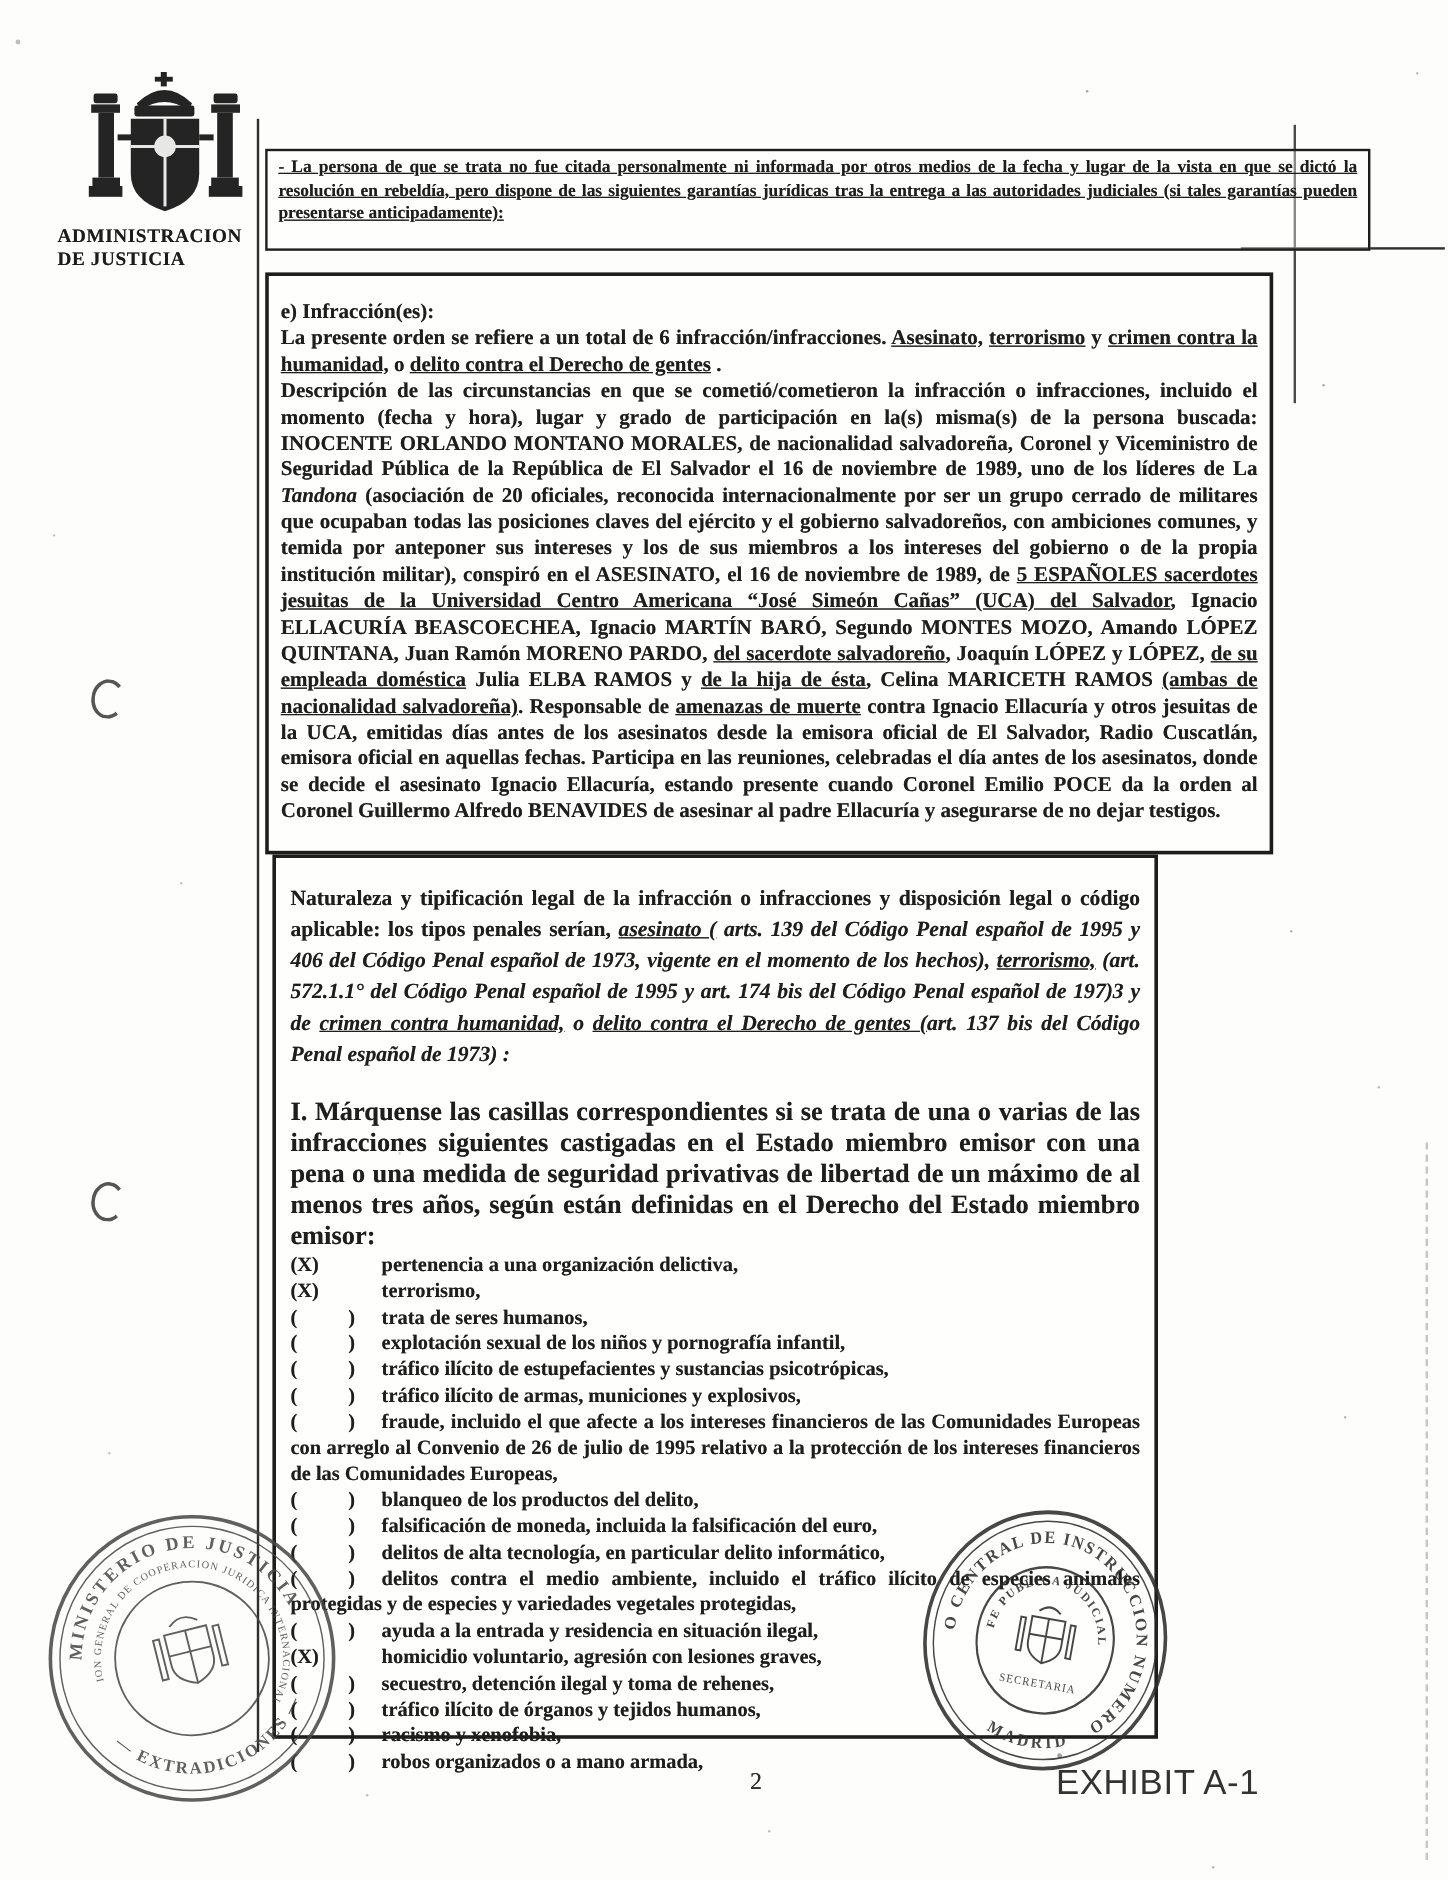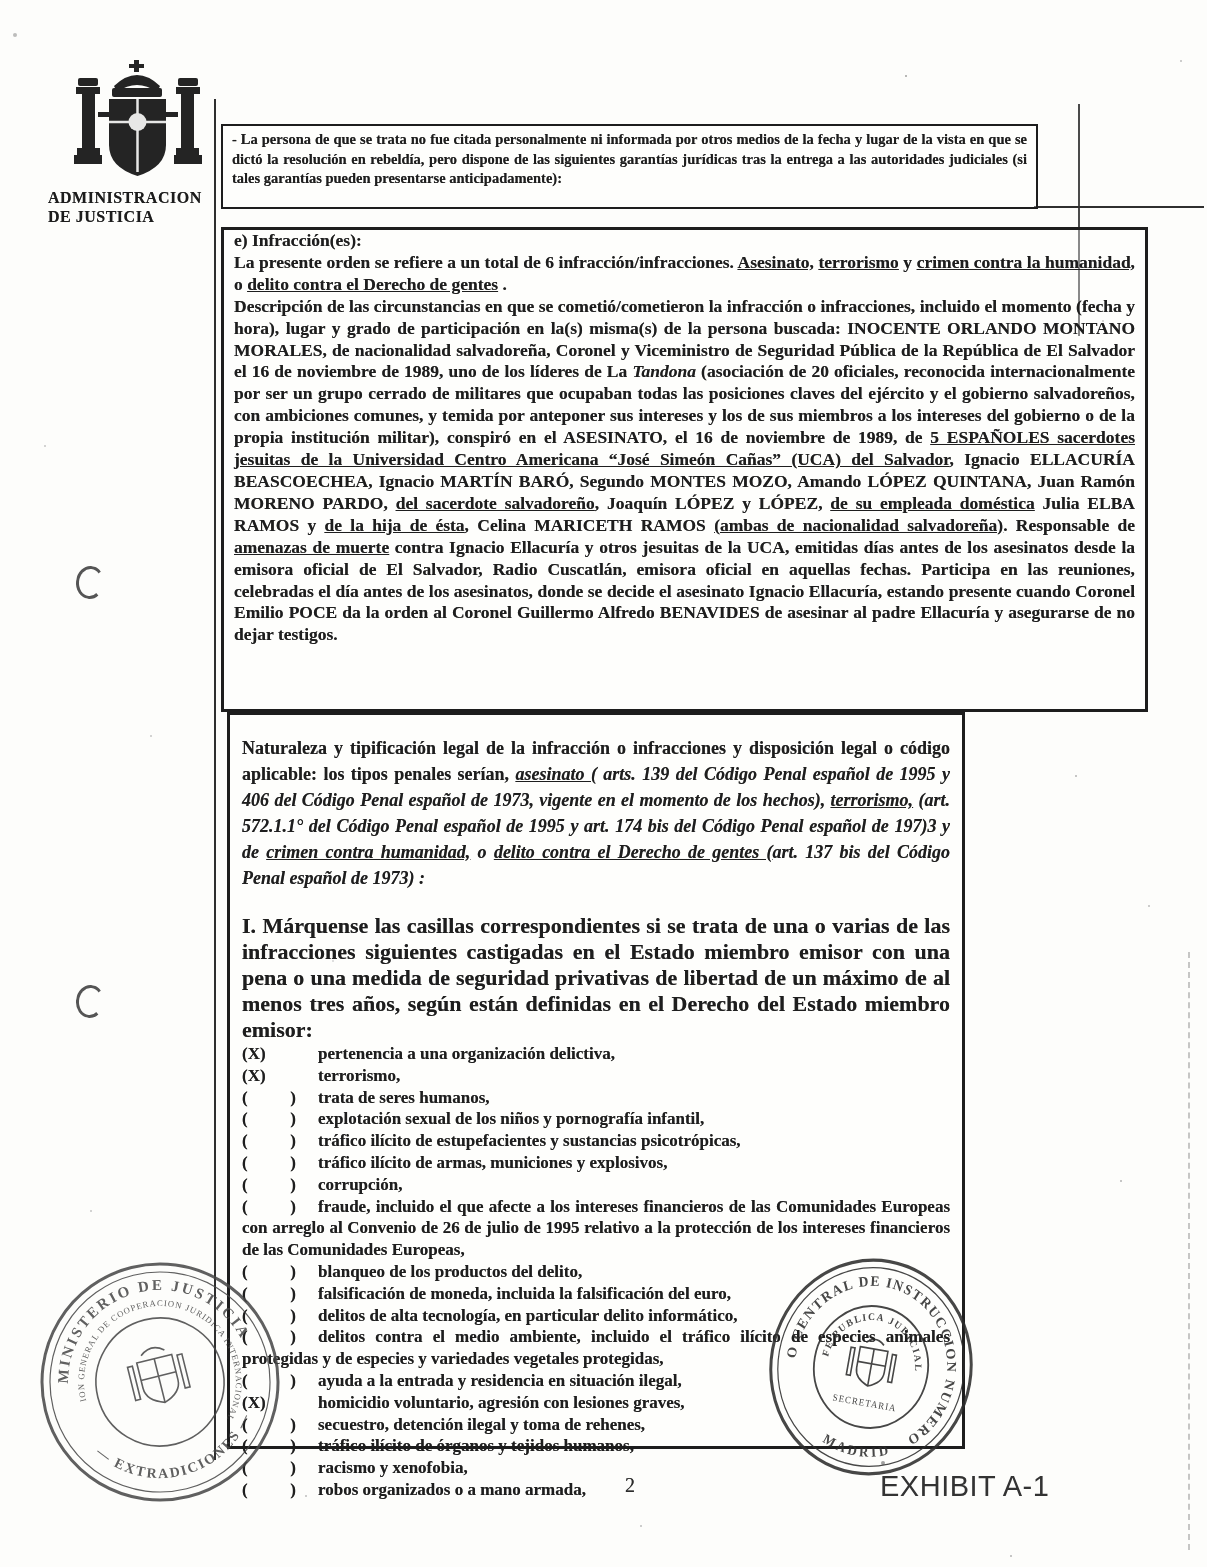--- a/index.html
+++ b/index.html
@@ -25,24 +25,24 @@
     1075px 775px rgba(70,70,70,.4),332px 960px rgba(70,70,70,.35),1120px 1180px rgba(70,70,70,.4),
     150px 735px rgba(70,70,70,.3),1180px 60px rgba(70,70,70,.35),640px 1525px rgba(70,70,70,.35),
     90px 1210px rgba(70,70,70,.3),1010px 1555px rgba(70,70,70,.4),305px 1495px rgba(70,70,70,.35),
     882px 1462px 0 1px rgba(70,70,70,.5),44px 445px rgba(70,70,70,.3),1148px 905px rgba(70,70,70,.35);}
   
   .coa{position:absolute;left:72px;top:60px;width:132px;height:128px;}
   .coa-caption{position:absolute;left:48px;top:188px;width:178px;
     font-size:16px;line-height:19px;font-weight:600;letter-spacing:.5px;color:#1c1c1c;}
   
   .box{position:absolute;border:2px solid #1d1d1d;background:rgba(255,255,255,.35);}
-  .box1{left:221px;top:124px;width:817px;height:85px;padding:4px 9px 0 9px;border-width:2px;}
+  .box1{left:221px;top:124px;width:921px;height:85px;padding:4px 9px 0 9px;border-width:2px;text-decoration:underline;}
   .box1 p{margin:0;font-size:14.5px;line-height:19.5px;font-weight:700;text-align:justify;}
   .box1 .specify{margin-top:1px;}
-  .box2{left:221px;top:227px;width:927px;height:485px;padding:0 10px 0 10px;border-width:3px;}
+  .box2{left:221px;top:227px;width:840px;height:485px;padding:19px 10px 0 10px;border-width:3px;}
   .box2 p{margin:0;font-size:17.5px;line-height:21.9px;font-weight:700;text-align:justify;}
   .box3{left:227px;top:712px;width:738px;height:737px;padding:20px 12px 0 12px;border-width:3px;}
   .p-nature{margin:0;font-size:18px;line-height:26px;font-weight:600;text-align:justify;}
   .p-instruction{margin:22px 0 0 0;font-size:22px;line-height:26px;font-weight:700;text-align:justify;}
   .checklist{}
   .check-row{font-size:17px;line-height:21.8px;font-weight:700;text-align:justify;}
   .check-marker{display:inline-block;width:76px;white-space:pre;}
   .check-label{}
   .u{text-decoration:underline;}
   .i{font-style:italic;}
@@ -120,21 +120,20 @@
   <div class="box box3">
     <p class="p-nature ink"><span>Naturaleza y tipificación legal de la infracción o infracciones y disposición legal o código aplicable: los tipos penales serían, </span><span class="biu">asesinato (</span><span class="i"> arts. 139 del Código Penal español de 1995 y 406 del Código Penal español de 1973, vigente en el momento de los hechos), </span><span class="iu">terrorismo,</span><span class="i"> (art. 572.1.1° del Código Penal español de 1995 y art. 174 bis del Código Penal español de 197)3 y de </span><span class="biu">crimen contra humanidad,</span><span class="i"> o </span><span class="biu">delito contra el Derecho de gentes (</span><span class="i">art. 137 bis del Código Penal español de 1973) :</span></p>
     <p class="p-instruction ink">I. Márquense las casillas correspondientes si se trata de una o varias de las infracciones siguientes castigadas en el Estado miembro emisor con una pena o una medida de seguridad privativas de libertad de un máximo de al menos tres años, según están definidas en el Derecho del Estado miembro emisor:</p>
     <div class="checklist ink">
         <div class="check-row"><span class="check-marker">(X)</span><span class="check-label">pertenencia a una organización delictiva,</span></div>
         <div class="check-row"><span class="check-marker">(X)</span><span class="check-label">terrorismo,</span></div>
         <div class="check-row"><span class="check-marker">(&nbsp;&nbsp;&nbsp;&nbsp;&nbsp;&nbsp;&nbsp;&nbsp;&nbsp;&nbsp;)</span><span class="check-label">trata de seres humanos,</span></div>
         <div class="check-row"><span class="check-marker">(&nbsp;&nbsp;&nbsp;&nbsp;&nbsp;&nbsp;&nbsp;&nbsp;&nbsp;&nbsp;)</span><span class="check-label">explotación sexual de los niños y pornografía infantil,</span></div>
         <div class="check-row"><span class="check-marker">(&nbsp;&nbsp;&nbsp;&nbsp;&nbsp;&nbsp;&nbsp;&nbsp;&nbsp;&nbsp;)</span><span class="check-label">tráfico ilícito de estupefacientes y sustancias psicotrópicas,</span></div>
         <div class="check-row"><span class="check-marker">(&nbsp;&nbsp;&nbsp;&nbsp;&nbsp;&nbsp;&nbsp;&nbsp;&nbsp;&nbsp;)</span><span class="check-label">tráfico ilícito de armas, municiones y explosivos,</span></div>
-        <div class="check-row"><span class="check-marker">(&nbsp;&nbsp;&nbsp;&nbsp;&nbsp;&nbsp;&nbsp;&nbsp;&nbsp;&nbsp;)</span><span class="check-label">corrupción,</span></div>
         <div class="check-row"><span class="check-marker">(&nbsp;&nbsp;&nbsp;&nbsp;&nbsp;&nbsp;&nbsp;&nbsp;&nbsp;&nbsp;)</span><span class="check-label">fraude, incluido el que afecte a los intereses financieros de las Comunidades Europeas con arreglo al Convenio de 26 de julio de 1995 relativo a la protección de los intereses financieros de las Comunidades Europeas,</span></div>
         <div class="check-row"><span class="check-marker">(&nbsp;&nbsp;&nbsp;&nbsp;&nbsp;&nbsp;&nbsp;&nbsp;&nbsp;&nbsp;)</span><span class="check-label">blanqueo de los productos del delito,</span></div>
         <div class="check-row"><span class="check-marker">(&nbsp;&nbsp;&nbsp;&nbsp;&nbsp;&nbsp;&nbsp;&nbsp;&nbsp;&nbsp;)</span><span class="check-label">falsificación de moneda, incluida la falsificación del euro,</span></div>
         <div class="check-row"><span class="check-marker">(&nbsp;&nbsp;&nbsp;&nbsp;&nbsp;&nbsp;&nbsp;&nbsp;&nbsp;&nbsp;)</span><span class="check-label">delitos de alta tecnología, en particular delito informático,</span></div>
         <div class="check-row"><span class="check-marker">(&nbsp;&nbsp;&nbsp;&nbsp;&nbsp;&nbsp;&nbsp;&nbsp;&nbsp;&nbsp;)</span><span class="check-label">delitos contra el medio ambiente, incluido el tráfico ilícito de especies animales protegidas y de especies y variedades vegetales protegidas,</span></div>
         <div class="check-row"><span class="check-marker">(&nbsp;&nbsp;&nbsp;&nbsp;&nbsp;&nbsp;&nbsp;&nbsp;&nbsp;&nbsp;)</span><span class="check-label">ayuda a la entrada y residencia en situación ilegal,</span></div>
         <div class="check-row"><span class="check-marker">(X)</span><span class="check-label">homicidio voluntario, agresión con lesiones graves,</span></div>
         <div class="check-row"><span class="check-marker">(&nbsp;&nbsp;&nbsp;&nbsp;&nbsp;&nbsp;&nbsp;&nbsp;&nbsp;&nbsp;)</span><span class="check-label">secuestro, detención ilegal y toma de rehenes,</span></div>
         <div class="check-row"><span class="check-marker">(&nbsp;&nbsp;&nbsp;&nbsp;&nbsp;&nbsp;&nbsp;&nbsp;&nbsp;&nbsp;)</span><span class="check-label">tráfico ilícito de órganos y tejidos humanos,</span></div>
         <div class="check-row"><span class="check-marker">(&nbsp;&nbsp;&nbsp;&nbsp;&nbsp;&nbsp;&nbsp;&nbsp;&nbsp;&nbsp;)</span><span class="check-label">racismo y xenofobia,</span></div>

